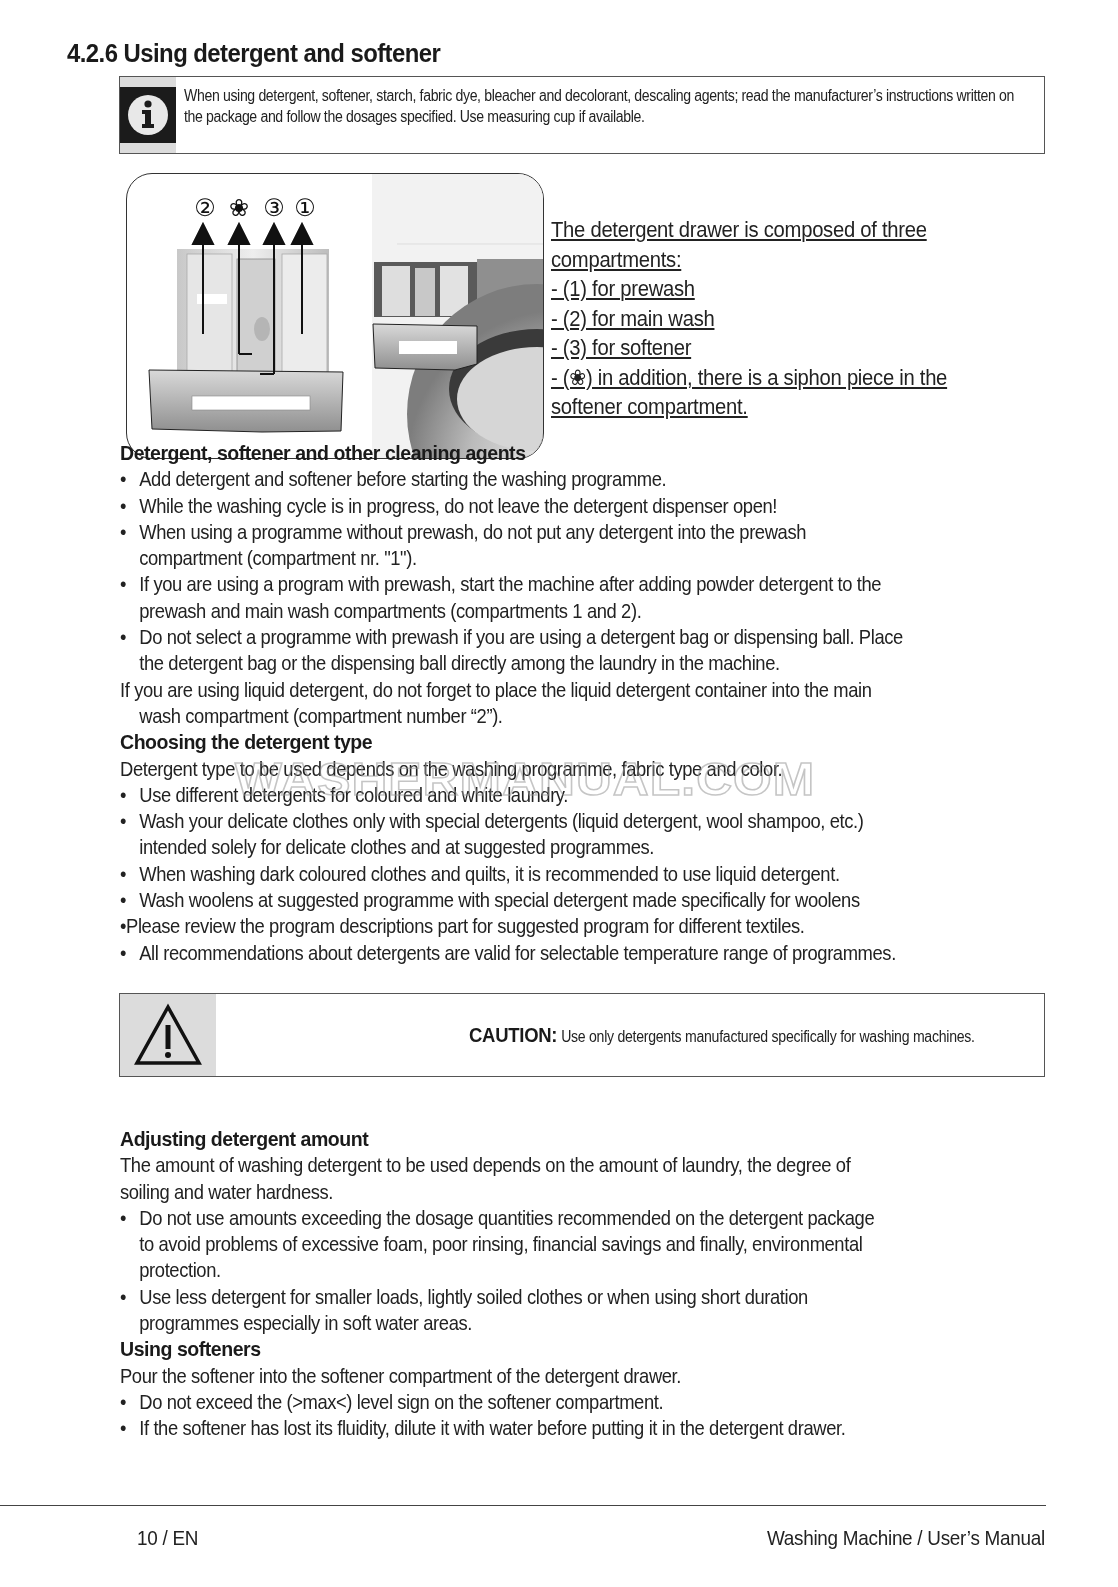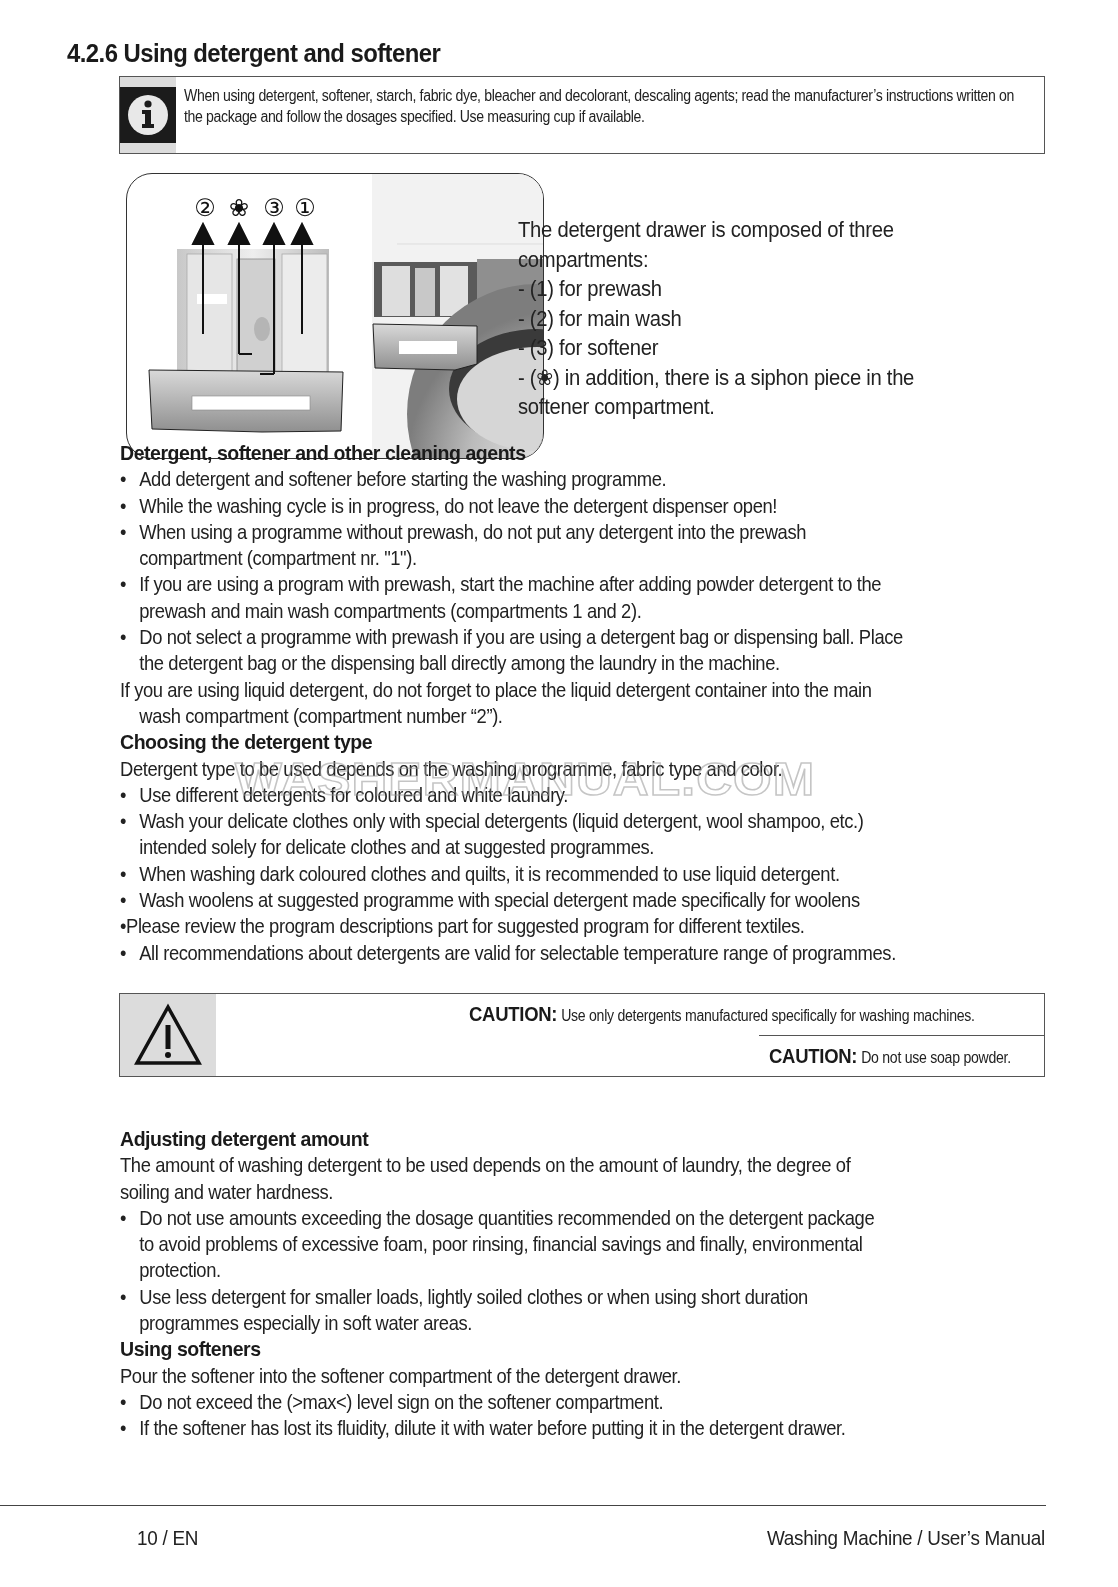--- a/index.html
+++ b/index.html
@@ -26,22 +26,22 @@
   }
   .info-box .textcell span { display: block; transform: scaleX(0.88); transform-origin: left top; width: 113%; }
 
   
   .figure {
     position: absolute; left: 126px; top: 173px; width: 418px; height: 286px;
     border: 1.5px solid #333; border-radius: 26px; box-sizing: border-box; overflow: hidden; background: #fff;
   }
   .figure svg { position: absolute; left: 0; top: 0; }
   .fig-desc {
-    position: absolute; left: 518px; top: 215px; width: 470px;
-    font-size: 22px; line-height: 29.5px; color: #222; letter-spacing: -0.3px;
+    position: absolute; left: 551px; top: 215px; width: 470px;
+    font-size: 22px; line-height: 29.5px; color: #222; letter-spacing: -0.3px; text-decoration: underline;
   }
   .fig-desc div { white-space: nowrap; transform: scaleX(0.92); transform-origin: left top; }
 
   
   .content { position: absolute; left: 120px; top: 440px; width: 930px; }
   .h2 { font-size: 21px; font-weight: 700; line-height: 26.3px; letter-spacing: -0.5px; color: #1a1a1a; white-space: nowrap; transform: scaleX(0.93); transform-origin: left top; }
   .p { font-size: 21px; line-height: 26.3px; letter-spacing: -0.45px; color: #222; white-space: nowrap; transform: scaleX(0.875); transform-origin: left top; }
   .li { position: relative; padding-left: 22px; }
   .li .bullet { position: absolute; left: 0; top: 0; }
   .cont { padding-left: 22px; }
@@ -203,23 +203,20 @@
     <svg width="70" height="64" viewBox="0 0 70 64">
       <polygon points="35,4 66,60 4,60" fill="none" stroke="#111" stroke-width="3.5" stroke-linejoin="miter"></polygon>
       <rect x="32.5" y="22" width="5" height="24" fill="#111"></rect>
       <circle cx="35" cy="52" r="3" fill="#111"></circle>
     </svg>
   </div>
   <div class="rows">
     <div class="row">
       <span class="inner"><span class="lbl">CAUTION:</span> <span class="msg">Use only detergents manufactured specifically for washing machines.</span></span>
     </div>
-    <div class="row">
-      <span class="inner"><span class="lbl">CAUTION:</span> <span class="msg">Do not use soap powder.</span></span>
-    </div>
   </div>
 </div>
 
 <div class="content" style="top:1126px;">
 
   <div class="h2">Adjusting detergent amount</div>
   <div class="p">The amount of washing detergent to be used depends on the amount of laundry, the degree of</div>
   <div class="p">soiling and water hardness.</div>
   <div class="p li"><span class="bullet">•</span><span>Do not use amounts exceeding the dosage quantities recommended on the detergent package</span></div>
   <div class="p cont">to avoid problems of excessive foam, poor rinsing, financial savings and finally, environmental</div>

